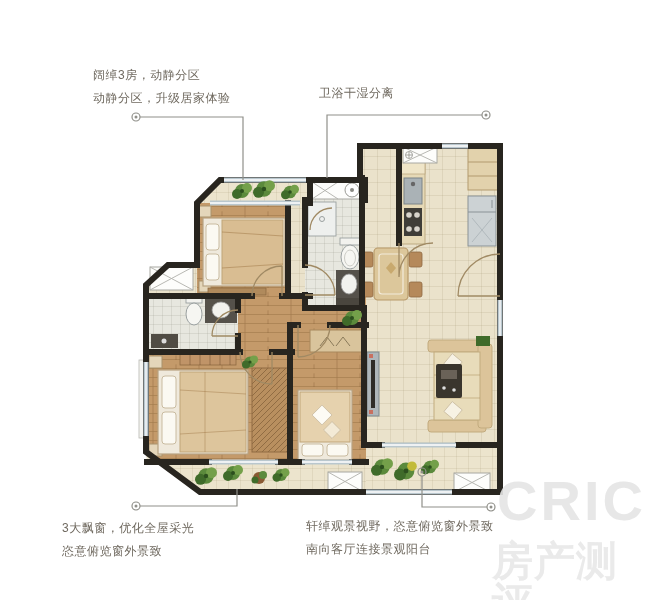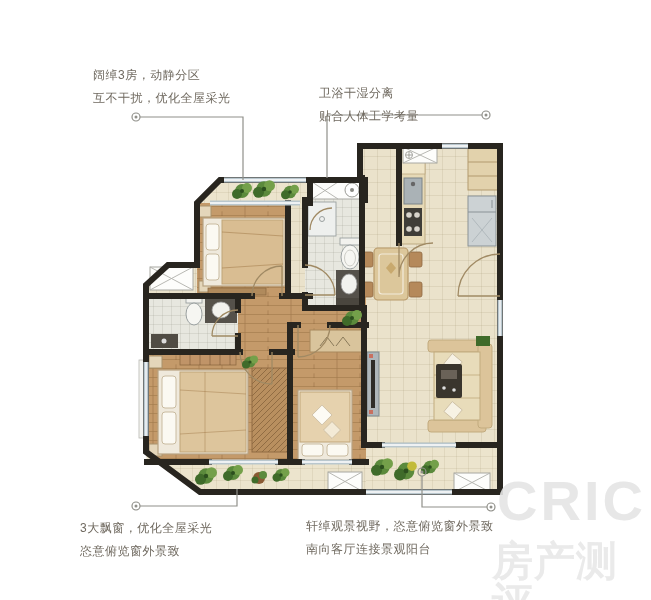--- a/index.html
+++ b/index.html
@@ -8,21 +8,21 @@
     font-family:"Liberation Sans","DejaVu Sans",sans-serif;
   }
   .plan-svg{position:absolute;left:0;top:0;z-index:1;}
   .watermark{position:absolute;z-index:2;font-weight:bold;line-height:1;pointer-events:none;}
   .wm-brand{left:497px;top:473px;font-size:56px;letter-spacing:3px;color:var(--watermark);opacity:.9;text-align:right;}
   .wm-sub{left:492px;top:541px;font-size:41px;letter-spacing:1px;color:var(--watermark);opacity:.8;}
   .ann{position:absolute;z-index:3;text-align:left;font-size:12px;line-height:23px;
        color:var(--text);letter-spacing:.5px;}
   .ann-tl{left:93px;top:64px;width:240px;}
   .ann-tr{left:319px;top:62px;width:240px;margin-top:20px;}
-  .ann-bl{left:80px;top:517px;width:240px;}
+  .ann-bl{left:62px;top:517px;width:240px;}
   .ann-br{left:306px;top:515px;width:252px;}
   
   .wall{stroke:var(--wall);stroke-width:6;fill:none;stroke-linecap:square;}
   .glass{stroke:var(--glass);stroke-width:5;fill:none;}
   .glass-core{stroke:#ffffff;stroke-width:1.3;fill:none;}
   .door{stroke:#a08a64;stroke-width:1.3;fill:none;}
   .leader{stroke:var(--leader);stroke-width:1.2;fill:none;}
   .bay{fill:#fdfdfb;stroke:#a8a8a2;stroke-width:1;}
   .bayx{stroke:#b0b0aa;stroke-width:.9;fill:none;}
 </style>
@@ -271,25 +271,24 @@
       <circle cx="491" cy="507" r="4" fill="#fff" class="leader"></circle>
         <circle cx="491" cy="507" r="1.5" style="fill:var(--leader)"></circle>
     </g>
   </svg>
 
   <div class="watermark wm-brand">CRIC</div>
   <div class="watermark wm-sub">房产测评</div>
 
   <div class="ann ann-tl">
     <div>阔绰3房，动静分区</div>
-    <div>互不干扰，优化全屋采光</div>
+    <div>动静分区，升级居家体验</div>
   </div>
   <div class="ann ann-tr">
     <div>卫浴干湿分离</div>
-    <div>贴合人体工学考量</div>
   </div>
   <div class="ann ann-bl">
     <div>3大飘窗，优化全屋采光</div>
     <div>恣意俯览窗外景致</div>
   </div>
   <div class="ann ann-br">
     <div>轩绰观景视野，恣意俯览窗外景致</div>
     <div>南向客厅连接景观阳台</div>
   </div>
 

